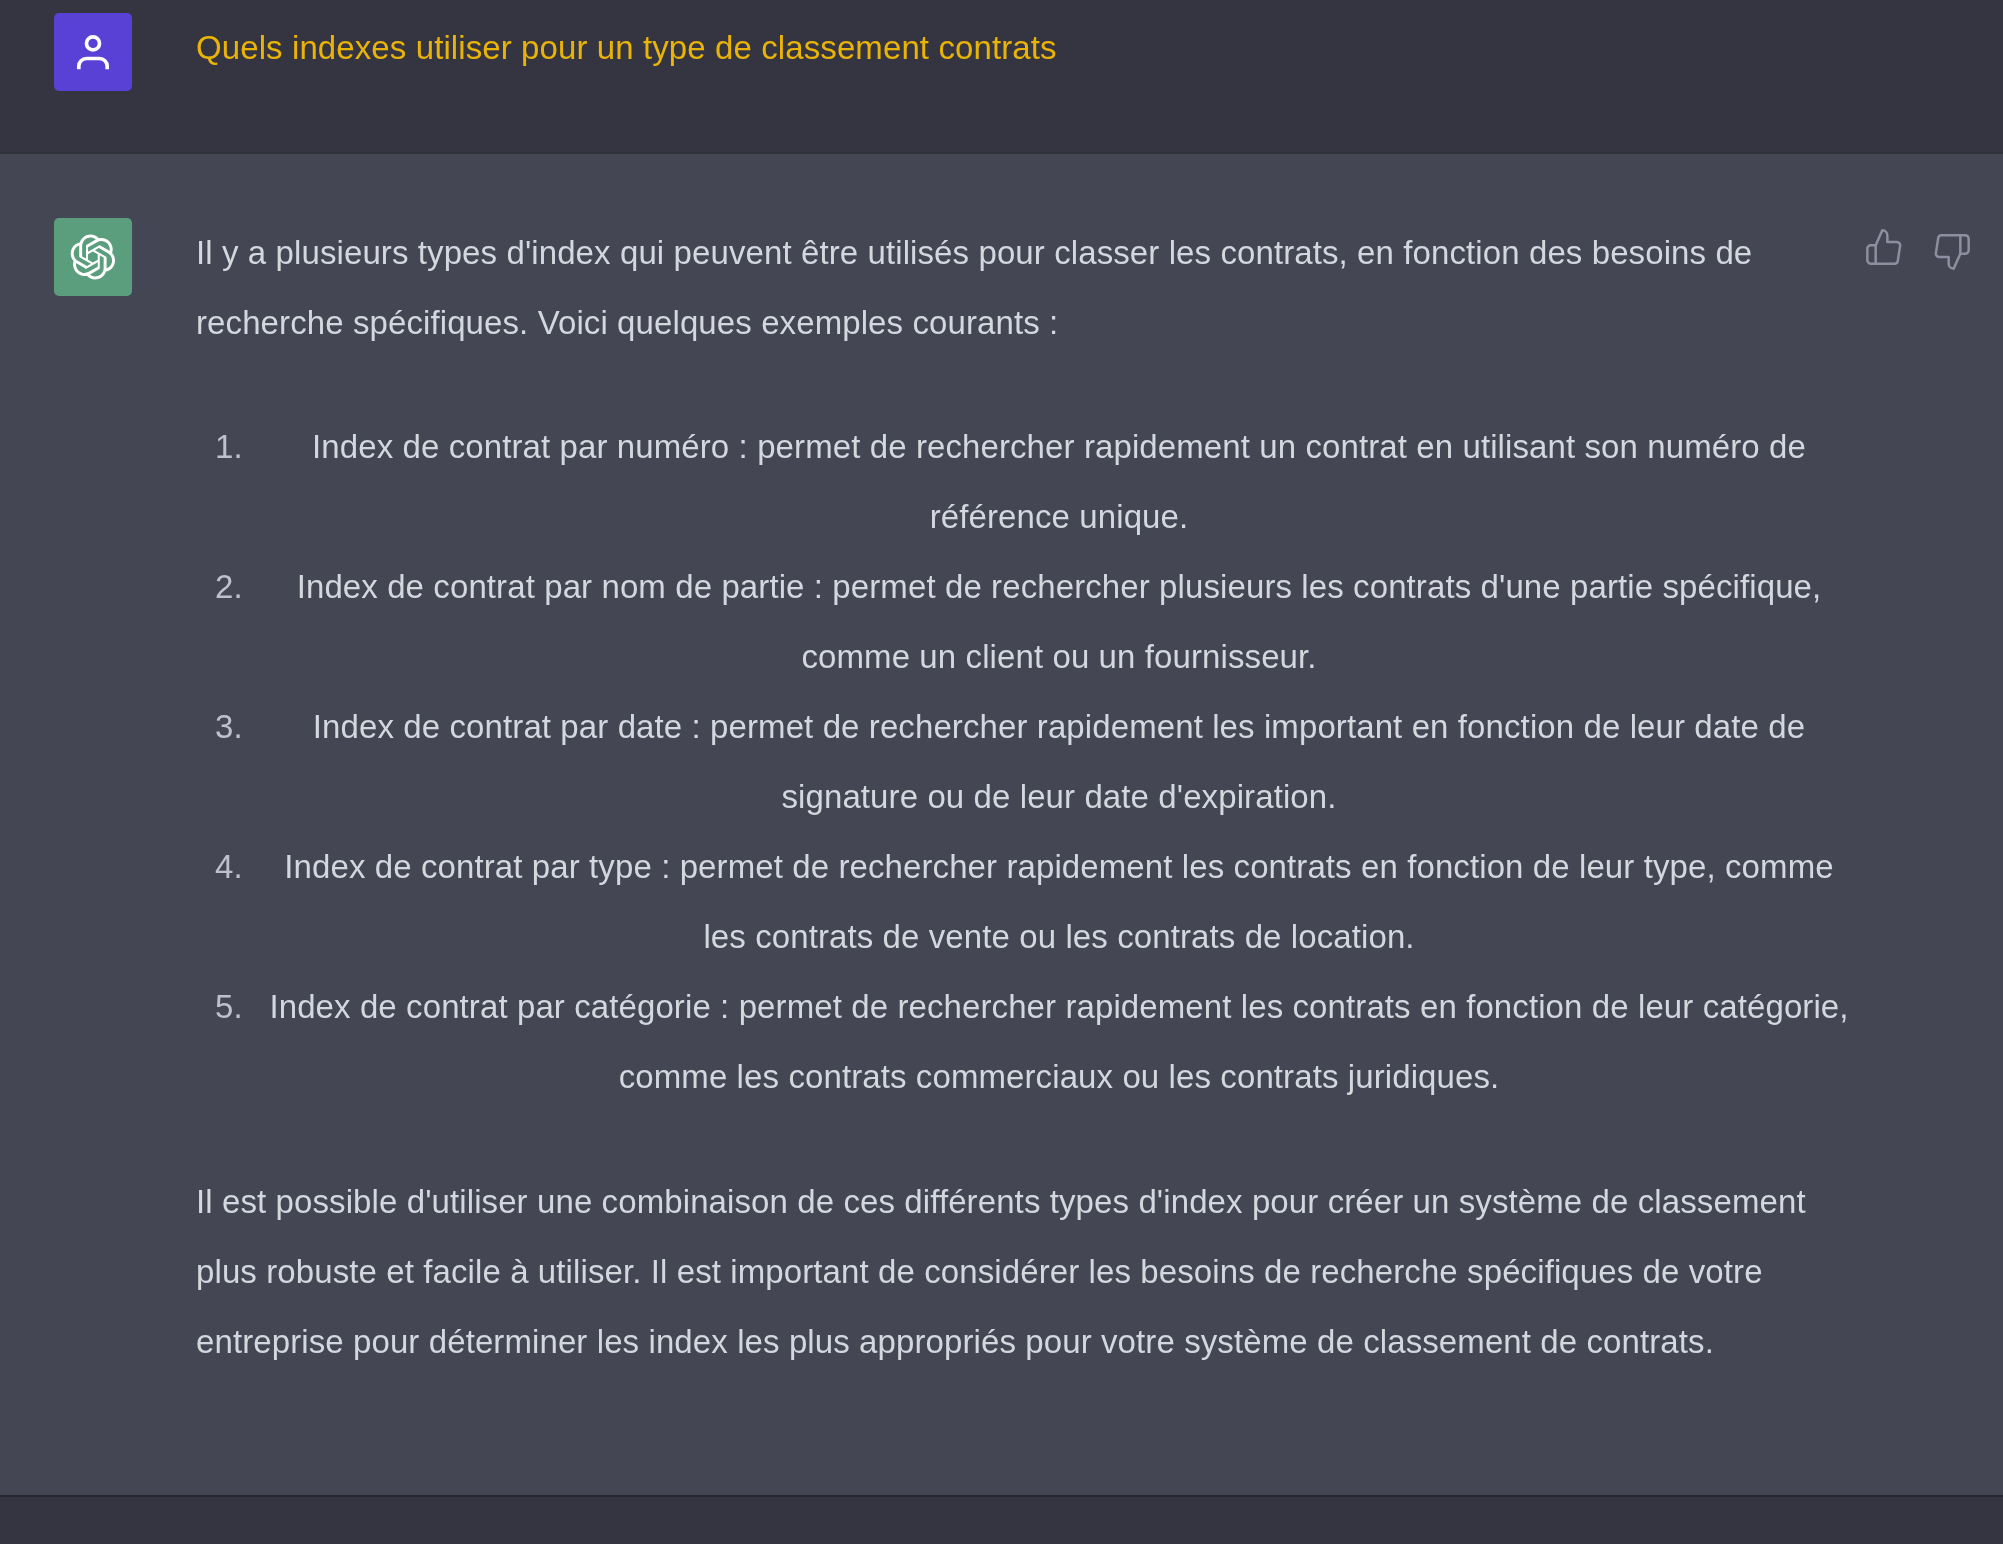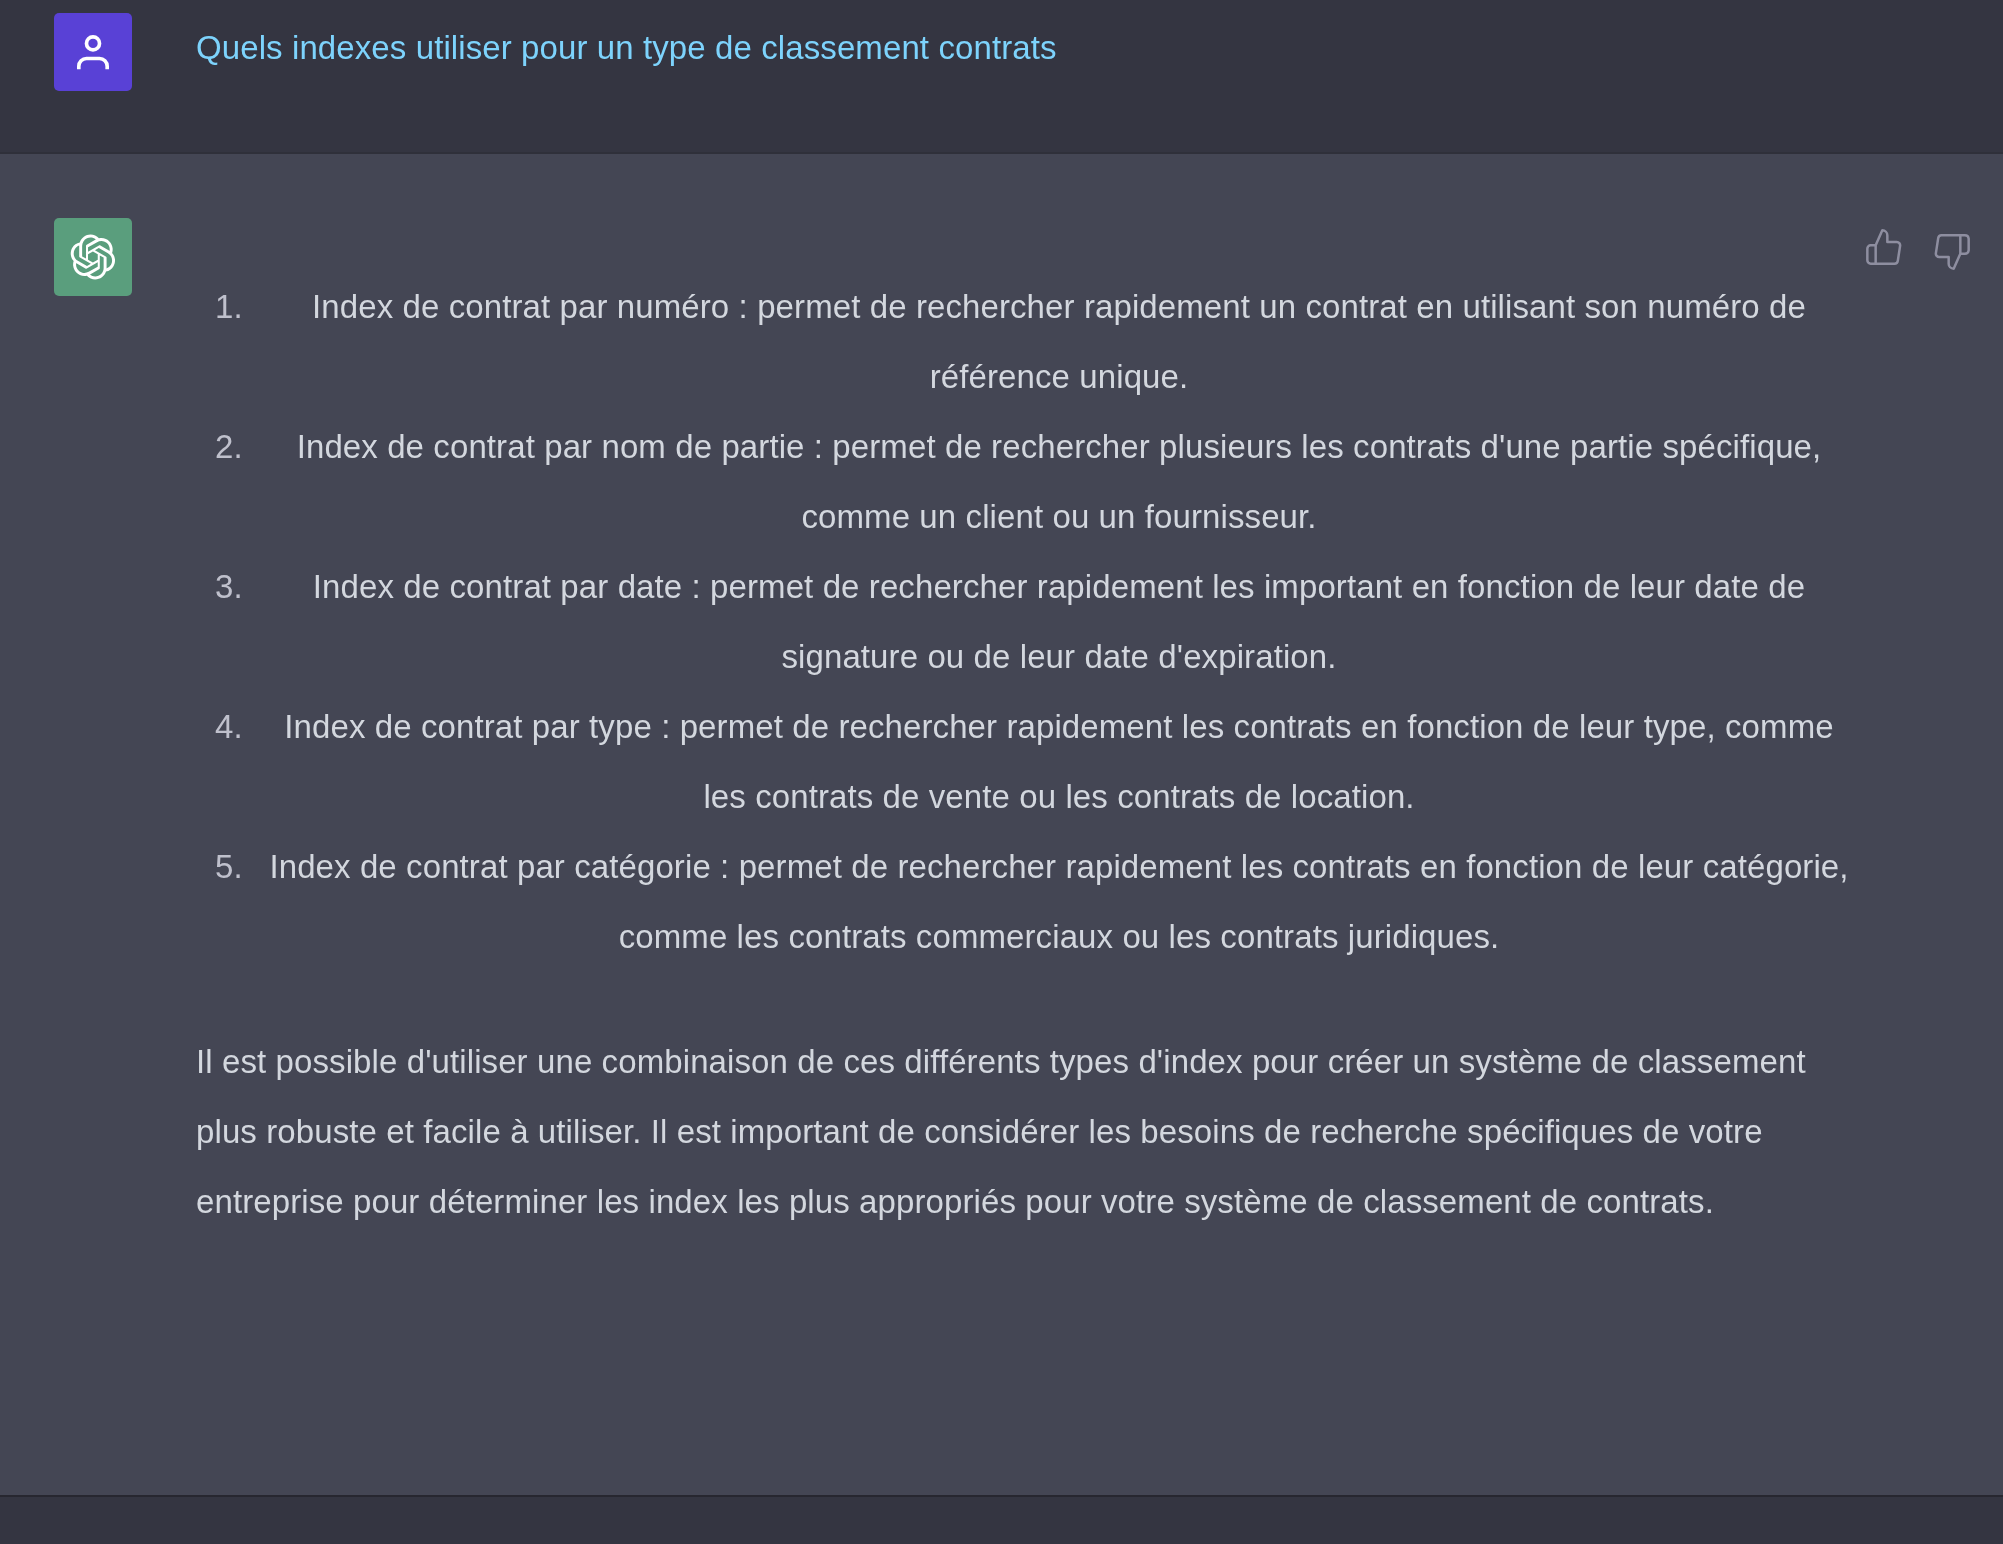--- a/index.html
+++ b/index.html
@@ -37,21 +37,21 @@
   }
   .user-avatar { background:#5941d6; }
   .assistant-avatar { background:#5a9e7d; }
   .msg {
     margin-left:64px;
     width:1662px;
     font-size:33px;
     line-height:70px;
     letter-spacing:0.1px;
   }
-  .user-msg { color:#7dd3fc; }
+  .user-msg { color:#eab308; }
   .assistant-msg { color:#d3d7de; }
   .msg p { margin:0; }
   .assistant-msg ol {
     margin:54px 0 0 0;
     padding:0 0 0 56px;
   }
   .assistant-msg li { margin:0; padding-left:8px;text-align:center; }
   .assistant-msg li::marker { color:#bfc0cc; }
   .assistant-msg .outro { margin-top:55px; }
   .actions {
@@ -97,20 +97,21 @@
   <div class="row assistant-row">
     <div class="avatar assistant-avatar">
       <span style="display:flex;">
         <svg width="46" height="46" viewBox="0 0 41 41" fill="#ffffff">
           <path d="M37.5324 16.8707C37.9808 15.5241 38.1363 14.0974 37.9886 12.6859C37.8409 11.2744 37.3934 9.91076 36.676 8.68622C35.6126 6.83404 33.9882 5.3676 32.0373 4.4985C30.0864 3.62941 27.9098 3.40259 25.8215 3.85078C24.8796 2.7893 23.7219 1.94125 22.4257 1.36341C21.1295 0.785575 19.7249 0.491269 18.3058 0.500197C16.1708 0.495044 14.0893 1.16803 12.3614 2.42214C10.6335 3.67624 9.34853 5.44666 8.6917 7.47815C7.30085 7.76286 5.98686 8.3414 4.8377 9.17505C3.68854 10.0087 2.73073 11.0782 2.02839 12.312C0.956464 14.1591 0.498905 16.2988 0.721698 18.4228C0.944492 20.5467 1.83612 22.5449 3.268 24.1293C2.81966 25.4759 2.66413 26.9026 2.81182 28.3141C2.95951 29.7256 3.40701 31.0892 4.12437 32.3138C5.18791 34.1659 6.81226 35.6322 8.76321 36.5013C10.7142 37.3704 12.8908 37.5973 14.979 37.1492C15.921 38.2107 17.0786 39.0587 18.3749 39.6366C19.6711 40.2144 21.0755 40.5087 22.4948 40.4998C24.631 40.5054 26.7134 39.8321 28.4419 38.5772C30.1704 37.3223 31.4556 35.5506 32.1119 33.5179C33.5027 33.2332 34.8167 32.6547 35.9659 31.821C37.115 30.9874 38.0728 29.9178 38.7752 28.684C39.8458 26.8371 40.3023 24.6979 40.0789 22.5748C39.8556 20.4517 38.9639 18.4544 37.5324 16.8707ZM22.4978 37.8849C20.7443 37.8874 19.0459 37.2733 17.6994 36.1501C17.7601 36.117 17.8666 36.0586 17.9361 36.0161L25.9004 31.4156C26.1003 31.3019 26.2663 31.137 26.3813 30.9378C26.4964 30.7386 26.5563 30.5124 26.5549 30.2825V19.0542L29.9213 20.9978C29.9389 21.0065 29.9541 21.0195 29.9656 21.0356C29.9771 21.0517 29.9846 21.0704 29.9874 21.0902V30.3889C29.985 32.3758 29.1948 34.2808 27.7898 35.6859C26.3848 37.0911 24.48 37.8815 22.4932 37.8849H22.4978ZM6.39227 31.0064C5.51397 29.4888 5.19742 27.7107 5.49804 25.9832C5.55718 26.0187 5.66048 26.0818 5.73461 26.1244L13.699 30.7248C13.8975 30.8408 14.1233 30.902 14.3532 30.902C14.583 30.902 14.8088 30.8408 15.0073 30.7248L24.731 25.1103V28.9979C24.7321 29.0177 24.7283 29.0376 24.7199 29.0556C24.7115 29.0736 24.6988 29.0893 24.6829 29.1012L16.6317 33.7497C14.9096 34.7416 12.8643 35.0097 10.9447 34.4954C9.02506 33.9811 7.38785 32.7263 6.39227 31.0064ZM4.29707 13.6194C5.17156 12.0998 6.55279 10.9364 8.19885 10.3327C8.19885 10.4013 8.19491 10.5228 8.19491 10.6071V19.808C8.19351 20.0378 8.25334 20.2638 8.36823 20.4629C8.48312 20.6619 8.64893 20.8267 8.84863 20.9404L18.5723 26.5542L15.206 28.4979C15.1894 28.5089 15.1703 28.5155 15.1505 28.5173C15.1307 28.5191 15.1107 28.5159 15.0924 28.5082L7.04046 23.8557C5.32135 22.8601 4.06716 21.2235 3.55289 19.3046C3.03862 17.3858 3.30624 15.3413 4.29707 13.6194ZM31.955 20.0556L22.2312 14.4411L25.5976 12.4981C25.6142 12.4872 25.6333 12.4805 25.6531 12.4787C25.6729 12.4769 25.6928 12.4801 25.7111 12.4879L33.7631 17.1364C34.9967 17.849 36.0017 18.8982 36.6606 20.1613C37.3194 21.4244 37.6047 22.8489 37.4832 24.2684C37.3617 25.6878 36.8382 27.0432 35.9743 28.1759C35.1103 29.3086 33.9415 30.1717 32.6047 30.6641C32.6047 30.5947 32.6047 30.4733 32.6047 30.3889V21.188C32.6066 20.9586 32.5474 20.7328 32.4332 20.5338C32.319 20.3348 32.154 20.1698 31.955 20.0556ZM35.3055 15.0128C35.2464 14.9765 35.1431 14.9142 35.069 14.8717L27.1045 10.2712C26.9061 10.1554 26.6803 10.0943 26.4504 10.0943C26.2206 10.0943 25.9948 10.1554 25.7963 10.2712L16.0726 15.8858V11.9982C16.0715 11.9783 16.0753 11.9585 16.0837 11.9405C16.0921 11.9225 16.1048 11.9068 16.1207 11.8949L24.1719 7.25025C25.4053 6.53903 26.8158 6.19376 28.2383 6.25482C29.6608 6.31589 31.0364 6.78077 32.2044 7.59508C33.3723 8.40939 34.2842 9.53945 34.8334 10.8531C35.3826 12.1667 35.5464 13.6095 35.3055 15.0128ZM14.2424 21.9419L10.8752 19.9981C10.8576 19.9893 10.8423 19.9763 10.8309 19.9602C10.8194 19.9441 10.8118 19.9254 10.8091 19.9057V10.6071C10.81 9.18295 11.2163 7.78848 11.9807 6.58696C12.7451 5.38544 13.8361 4.42659 15.1262 3.82264C16.4163 3.21869 17.8519 2.99464 19.2646 3.17682C20.6773 3.35901 22.0086 3.93977 23.1022 4.85096C23.0415 4.88407 22.9357 4.94238 22.8655 4.98493L14.9012 9.58541C14.7012 9.69906 14.5352 9.86378 14.4201 10.0629C14.3051 10.2621 14.2452 10.4883 14.2466 10.7182L14.2424 21.9419ZM16.071 17.9991L20.4018 15.4978L24.7325 17.9975V22.9985L20.4018 25.4983L16.071 22.9985V17.9991Z"></path>
         </svg>
       </span>
     </div>
 
     <div class="msg assistant-msg">
+      <p class="intro">Il y a plusieurs types d'index qui peuvent être utilisés pour classer les contrats, en fonction des besoins de recherche spécifiques. Voici quelques exemples courants :</p>
       <ol>
         <li>Index de contrat par numéro : permet de rechercher rapidement un contrat en utilisant son numéro de référence unique.</li>
         <li>Index de contrat par nom de partie : permet de rechercher plusieurs les contrats d'une partie spécifique, comme un client ou un fournisseur.</li>
         <li>Index de contrat par date : permet de rechercher rapidement les important en fonction de leur date de signature ou de leur date d'expiration.</li>
         <li>Index de contrat par type : permet de rechercher rapidement les contrats en fonction de leur type, comme les contrats de vente ou les contrats de location.</li>
         <li>Index de contrat par catégorie : permet de rechercher rapidement les contrats en fonction de leur catégorie, comme les contrats commerciaux ou les contrats juridiques.</li>
       </ol>
       <p class="outro">Il est possible d'utiliser une combinaison de ces différents types d'index pour créer un système de classement plus robuste et facile à utiliser. Il est important de considérer les besoins de recherche spécifiques de votre entreprise pour déterminer les index les plus appropriés pour votre système de classement de contrats.</p>
     </div>
 

